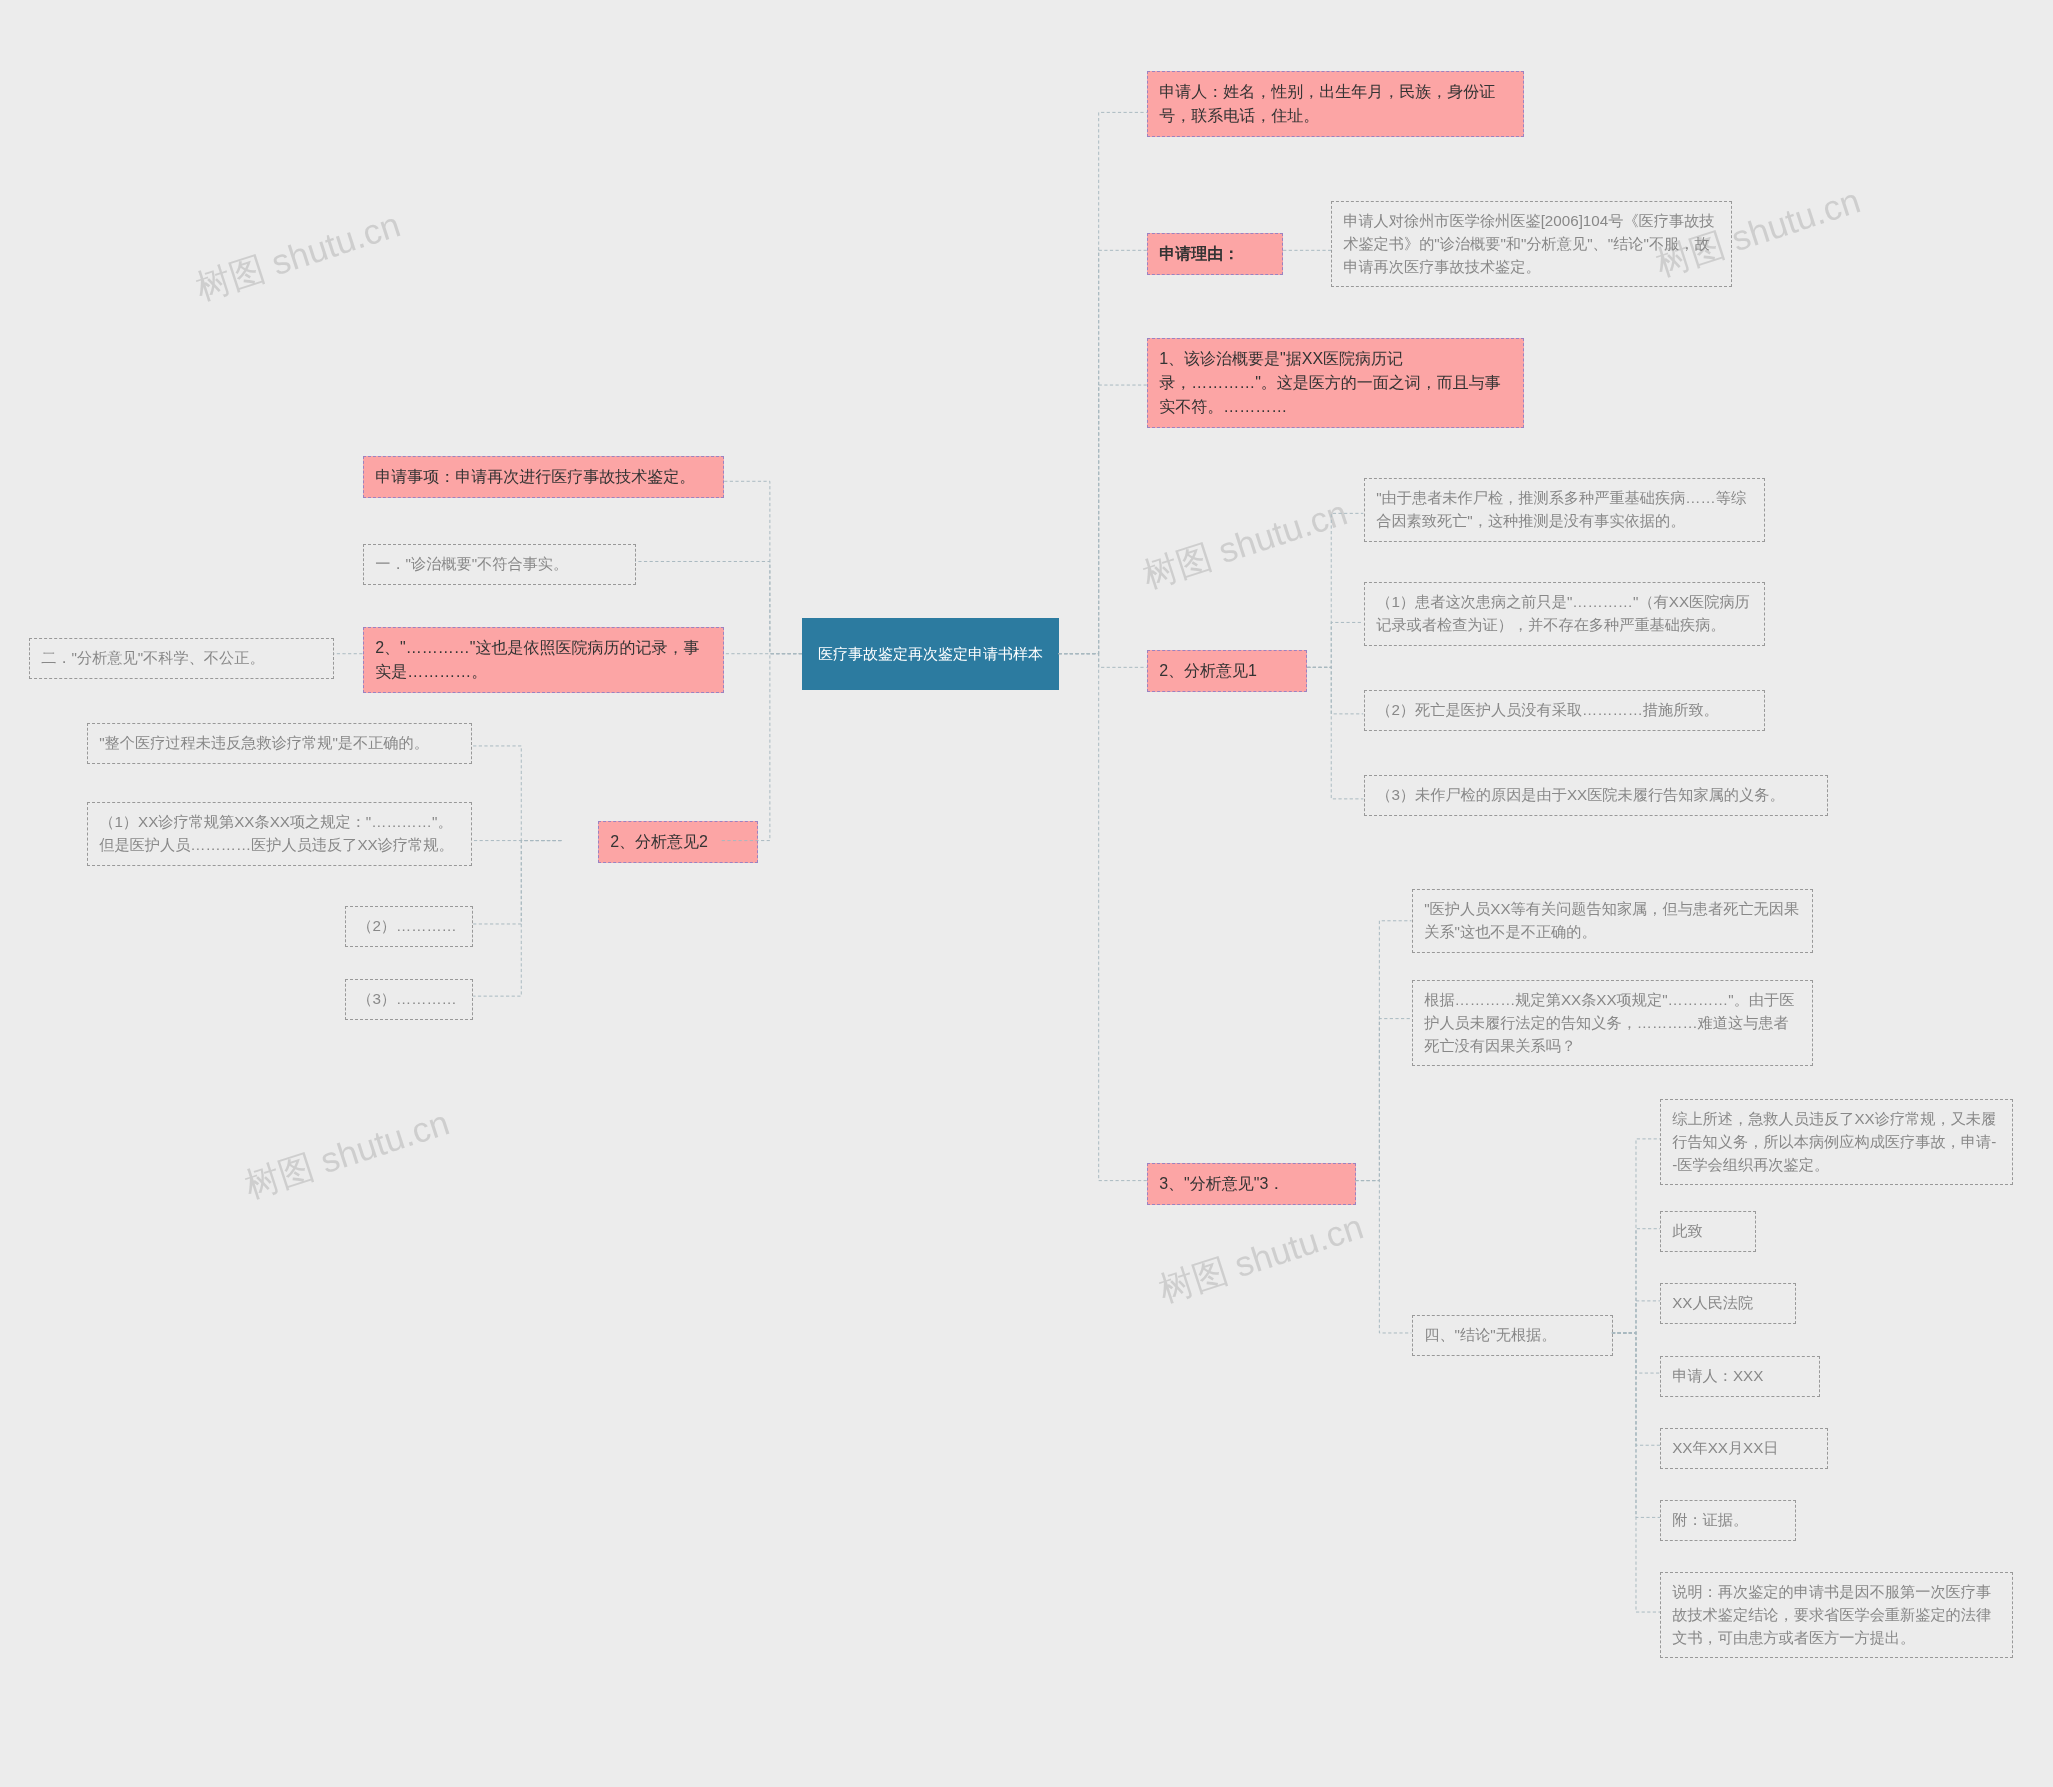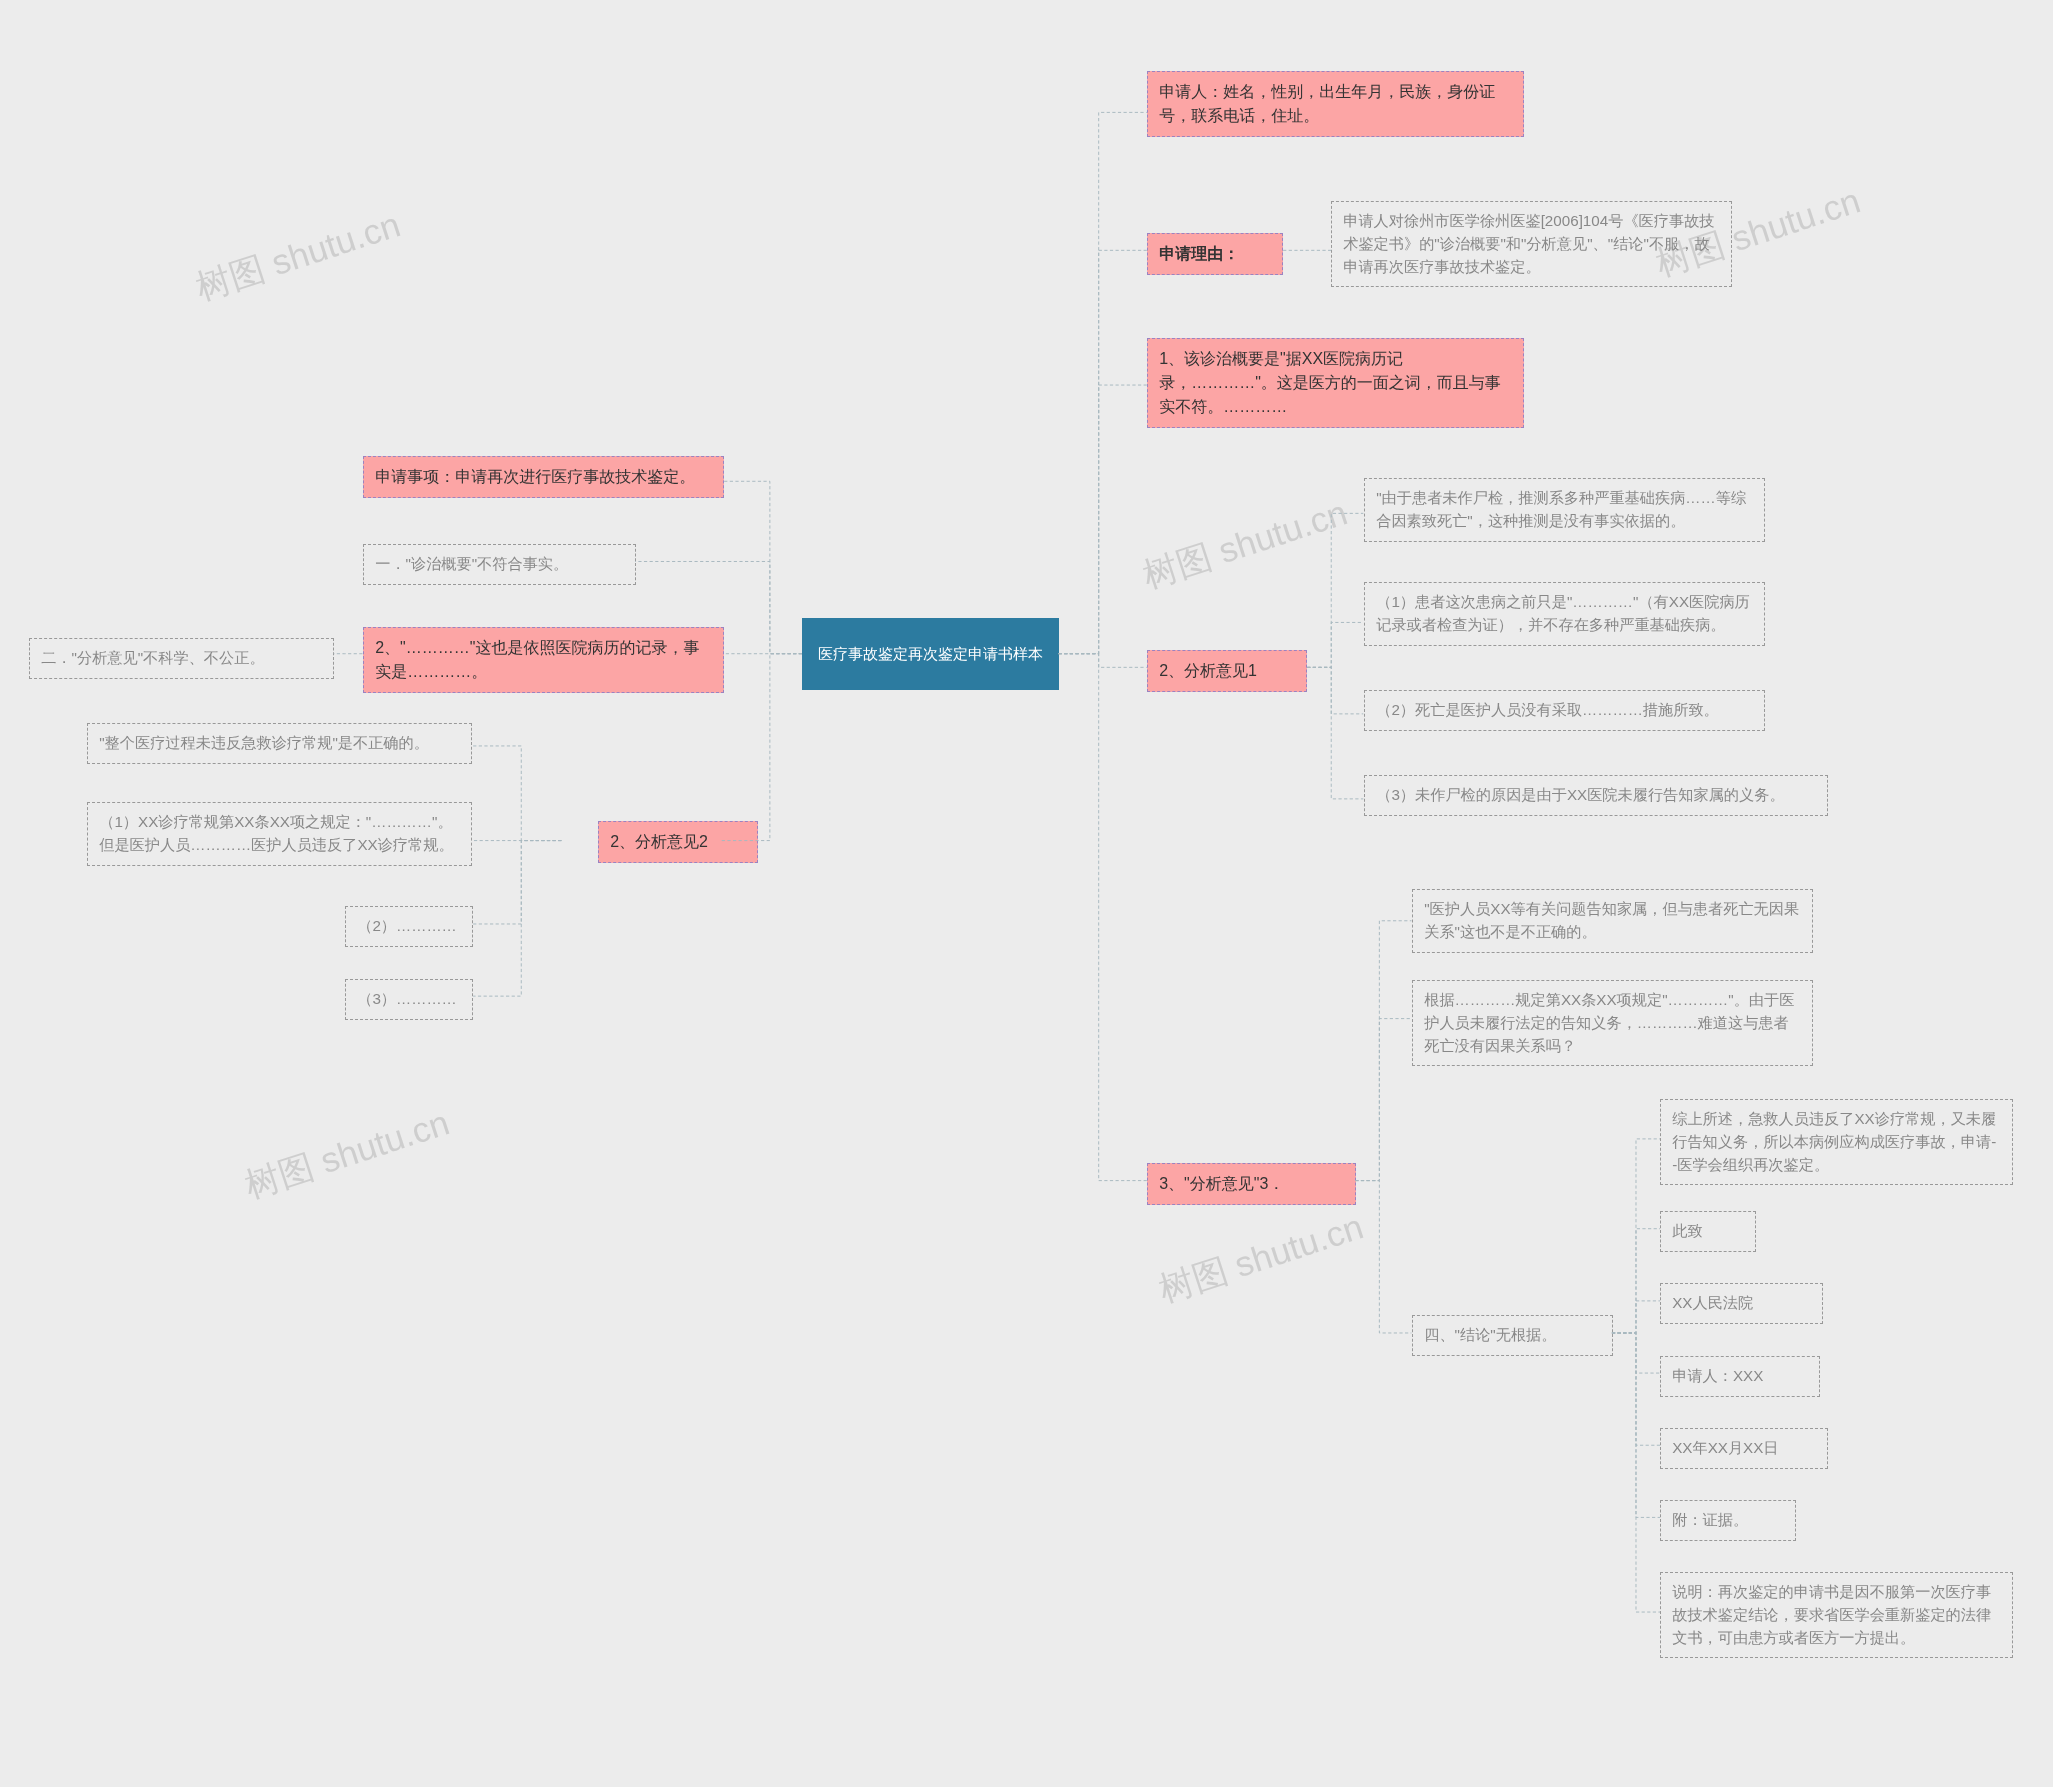--- a/index.html
+++ b/index.html
@@ -101,21 +101,21 @@
 <div class="node gray" style="left:1364px; top:690px; width:401px;"><span>（2）死亡是医护人员没有采取…………措施所致。</span></div>
 <div class="node gray" style="left:1364px; top:775px; width:464px;"><span>（3）未作尸检的原因是由于XX医院未履行告知家属的义务。</span></div>
 
 <div class="node purple" style="left:1147px; top:1163px; width:209px;"><span>3、"分析意见"3．</span></div>
 <div class="node gray" style="left:1412px; top:889px; width:401px;"><span>"医护人员XX等有关问题告知家属，但与患者死亡无因果关系"这也不是不正确的。</span></div>
 <div class="node gray" style="left:1412px; top:980px; width:401px;"><span>根据…………规定第XX条XX项规定"…………"。由于医护人员未履行法定的告知义务，…………难道这与患者死亡没有因果关系吗？</span></div>
 
 <div class="node gray" style="left:1412px; top:1315px; width:201px;"><span>四、"结论"无根据。</span></div>
 <div class="node gray" style="left:1660px; top:1099px; width:353px;"><span>综上所述，急救人员违反了XX诊疗常规，又未履行告知义务，所以本病例应构成医疗事故，申请--医学会组织再次鉴定。</span></div>
 <div class="node gray" style="left:1660px; top:1211px; width:96px;"><span>此致</span></div>
-<div class="node gray" style="left:1660px; top:1283px; width:163px;"><span>XX人民法院</span></div>
+<div class="node gray" style="left:1660px; top:1283px; width:136px;"><span>XX人民法院</span></div>
 <div class="node gray" style="left:1660px; top:1356px; width:160px;"><span>申请人：XXX</span></div>
 <div class="node gray" style="left:1660px; top:1428px; width:168px;"><span>XX年XX月XX日</span></div>
 <div class="node gray" style="left:1660px; top:1500px; width:136px;"><span>附：证据。</span></div>
 <div class="node gray" style="left:1660px; top:1572px; width:353px;"><span>说明：再次鉴定的申请书是因不服第一次医疗事故技术鉴定结论，要求省医学会重新鉴定的法律文书，可由患方或者医方一方提出。</span></div>
 
 <svg class="connectors" viewBox="0 0 2560 2228" width="2053" height="1787">
 
   <path d="M1000 815 L960 815 L960 600 L902 600"></path>
   <path d="M1000 815 L960 815 L960 700 L792 700"></path>
   <path d="M1000 815 L960 815 L902 815"></path>

